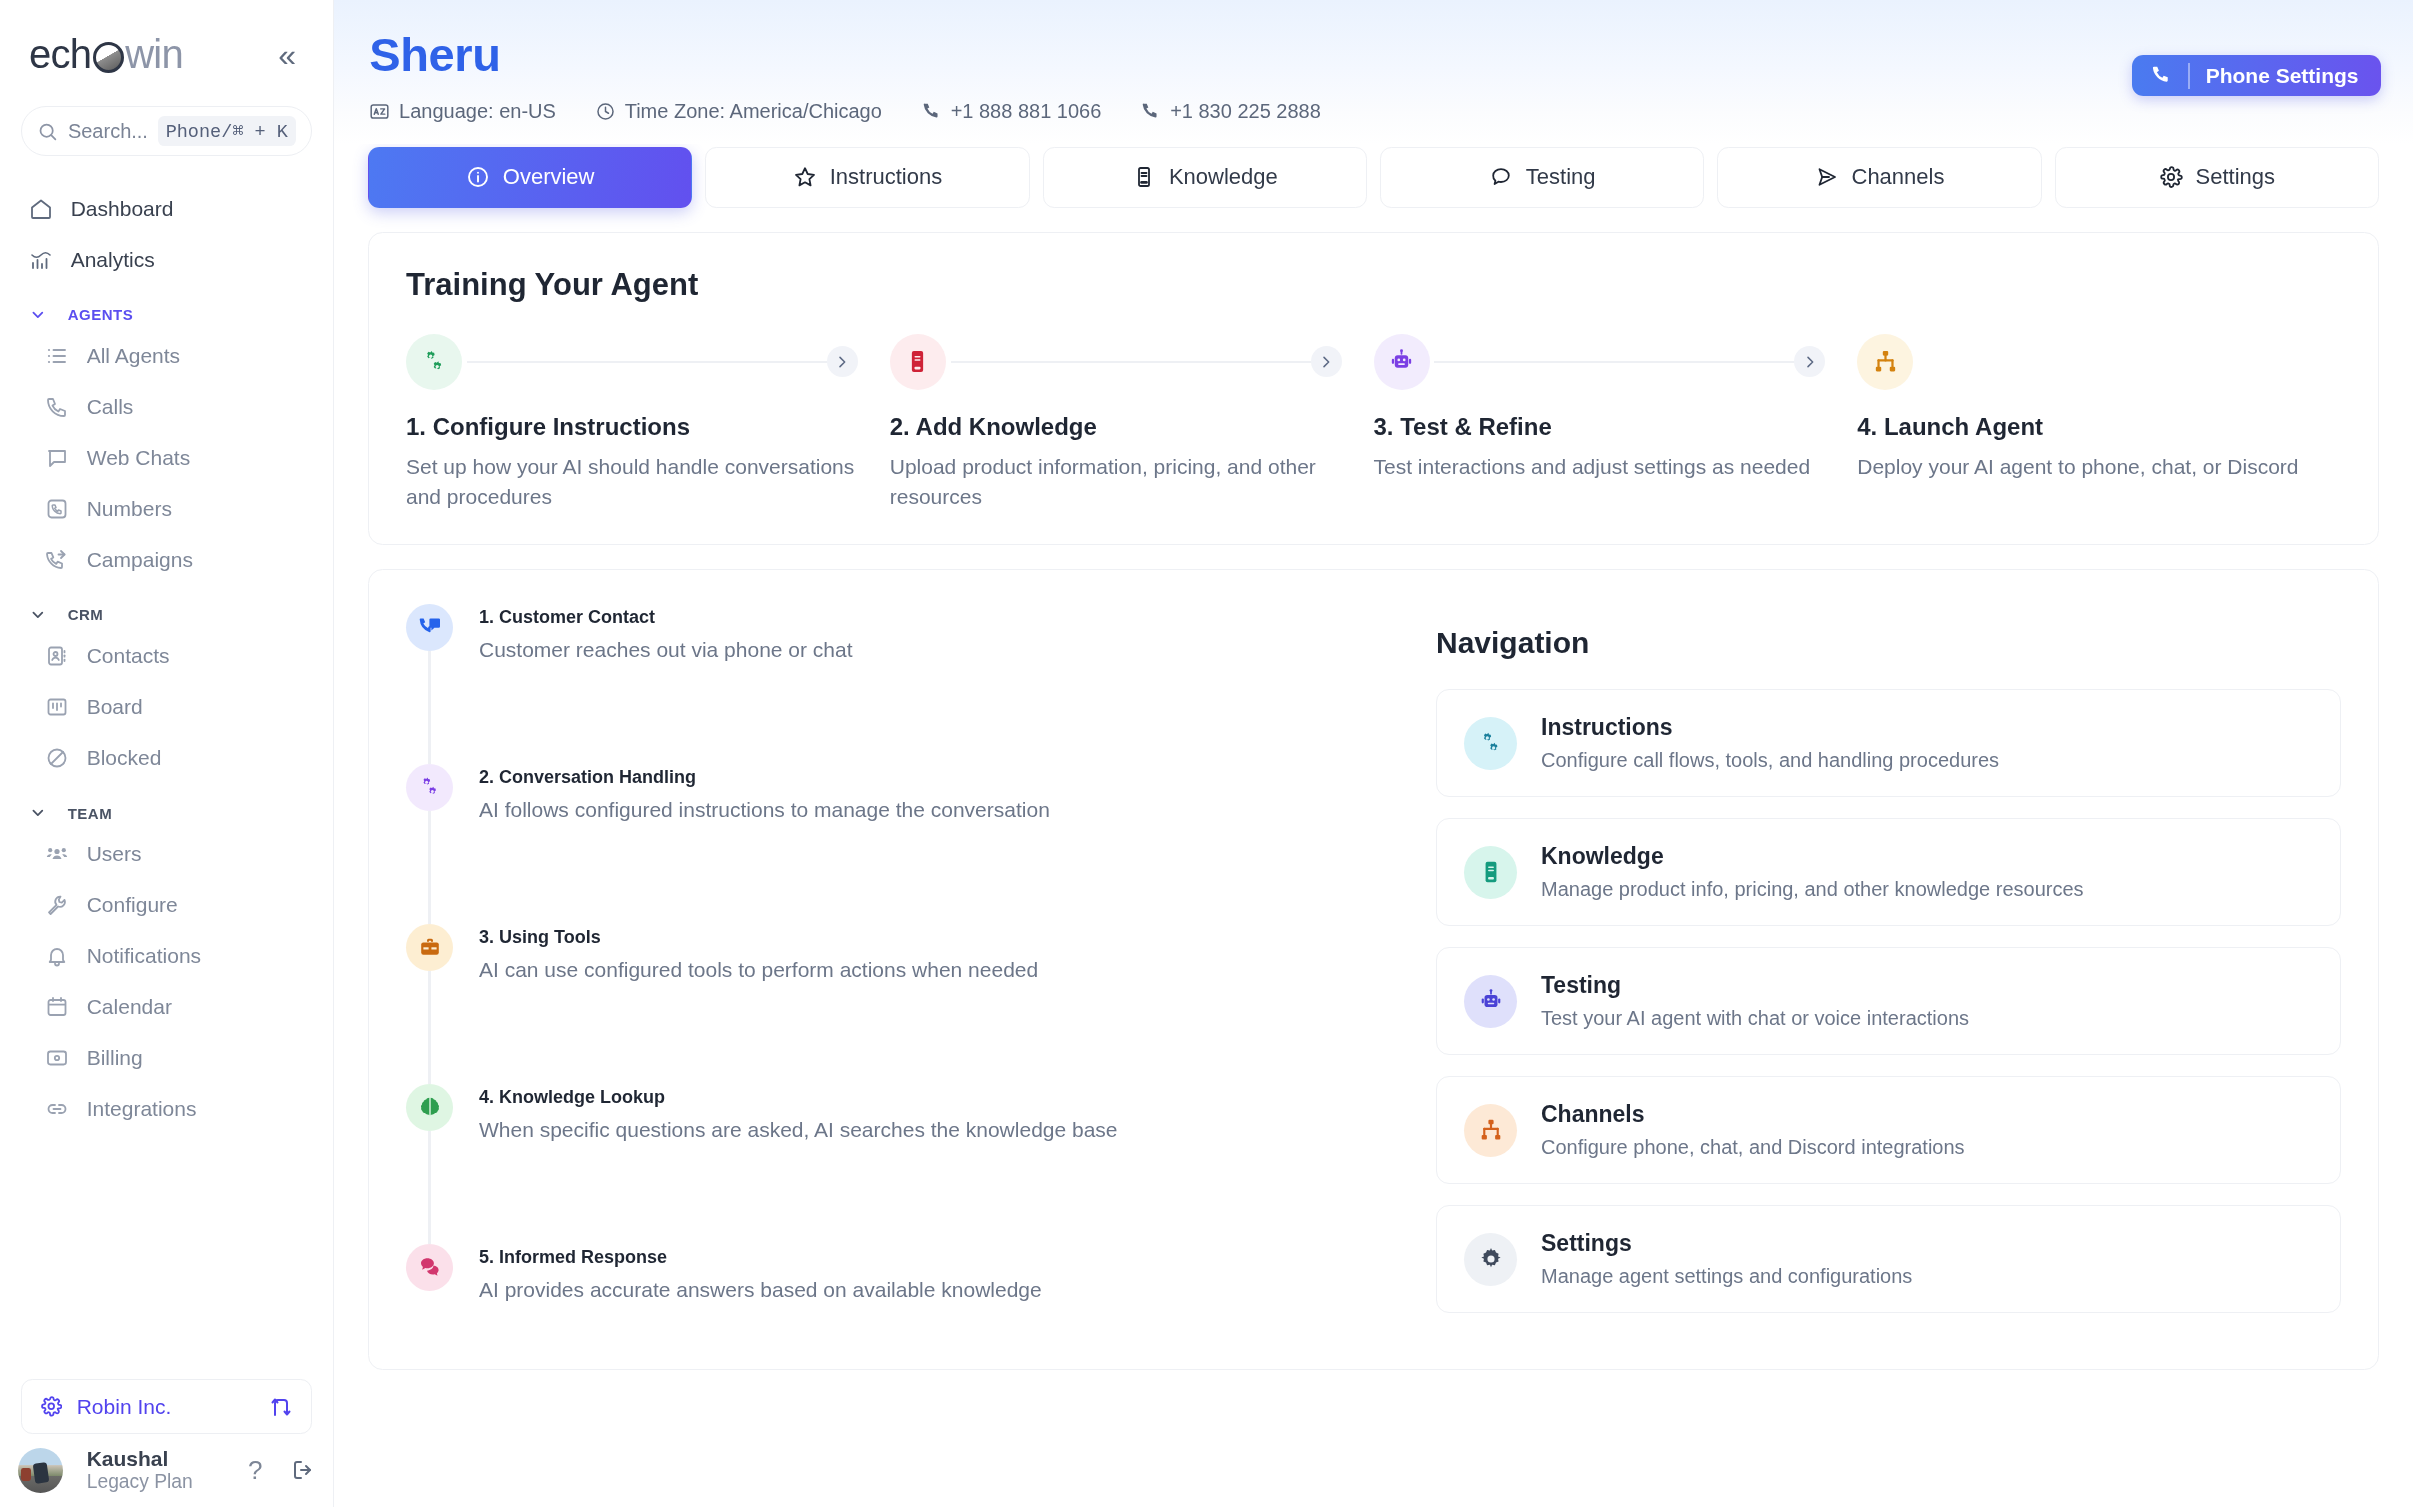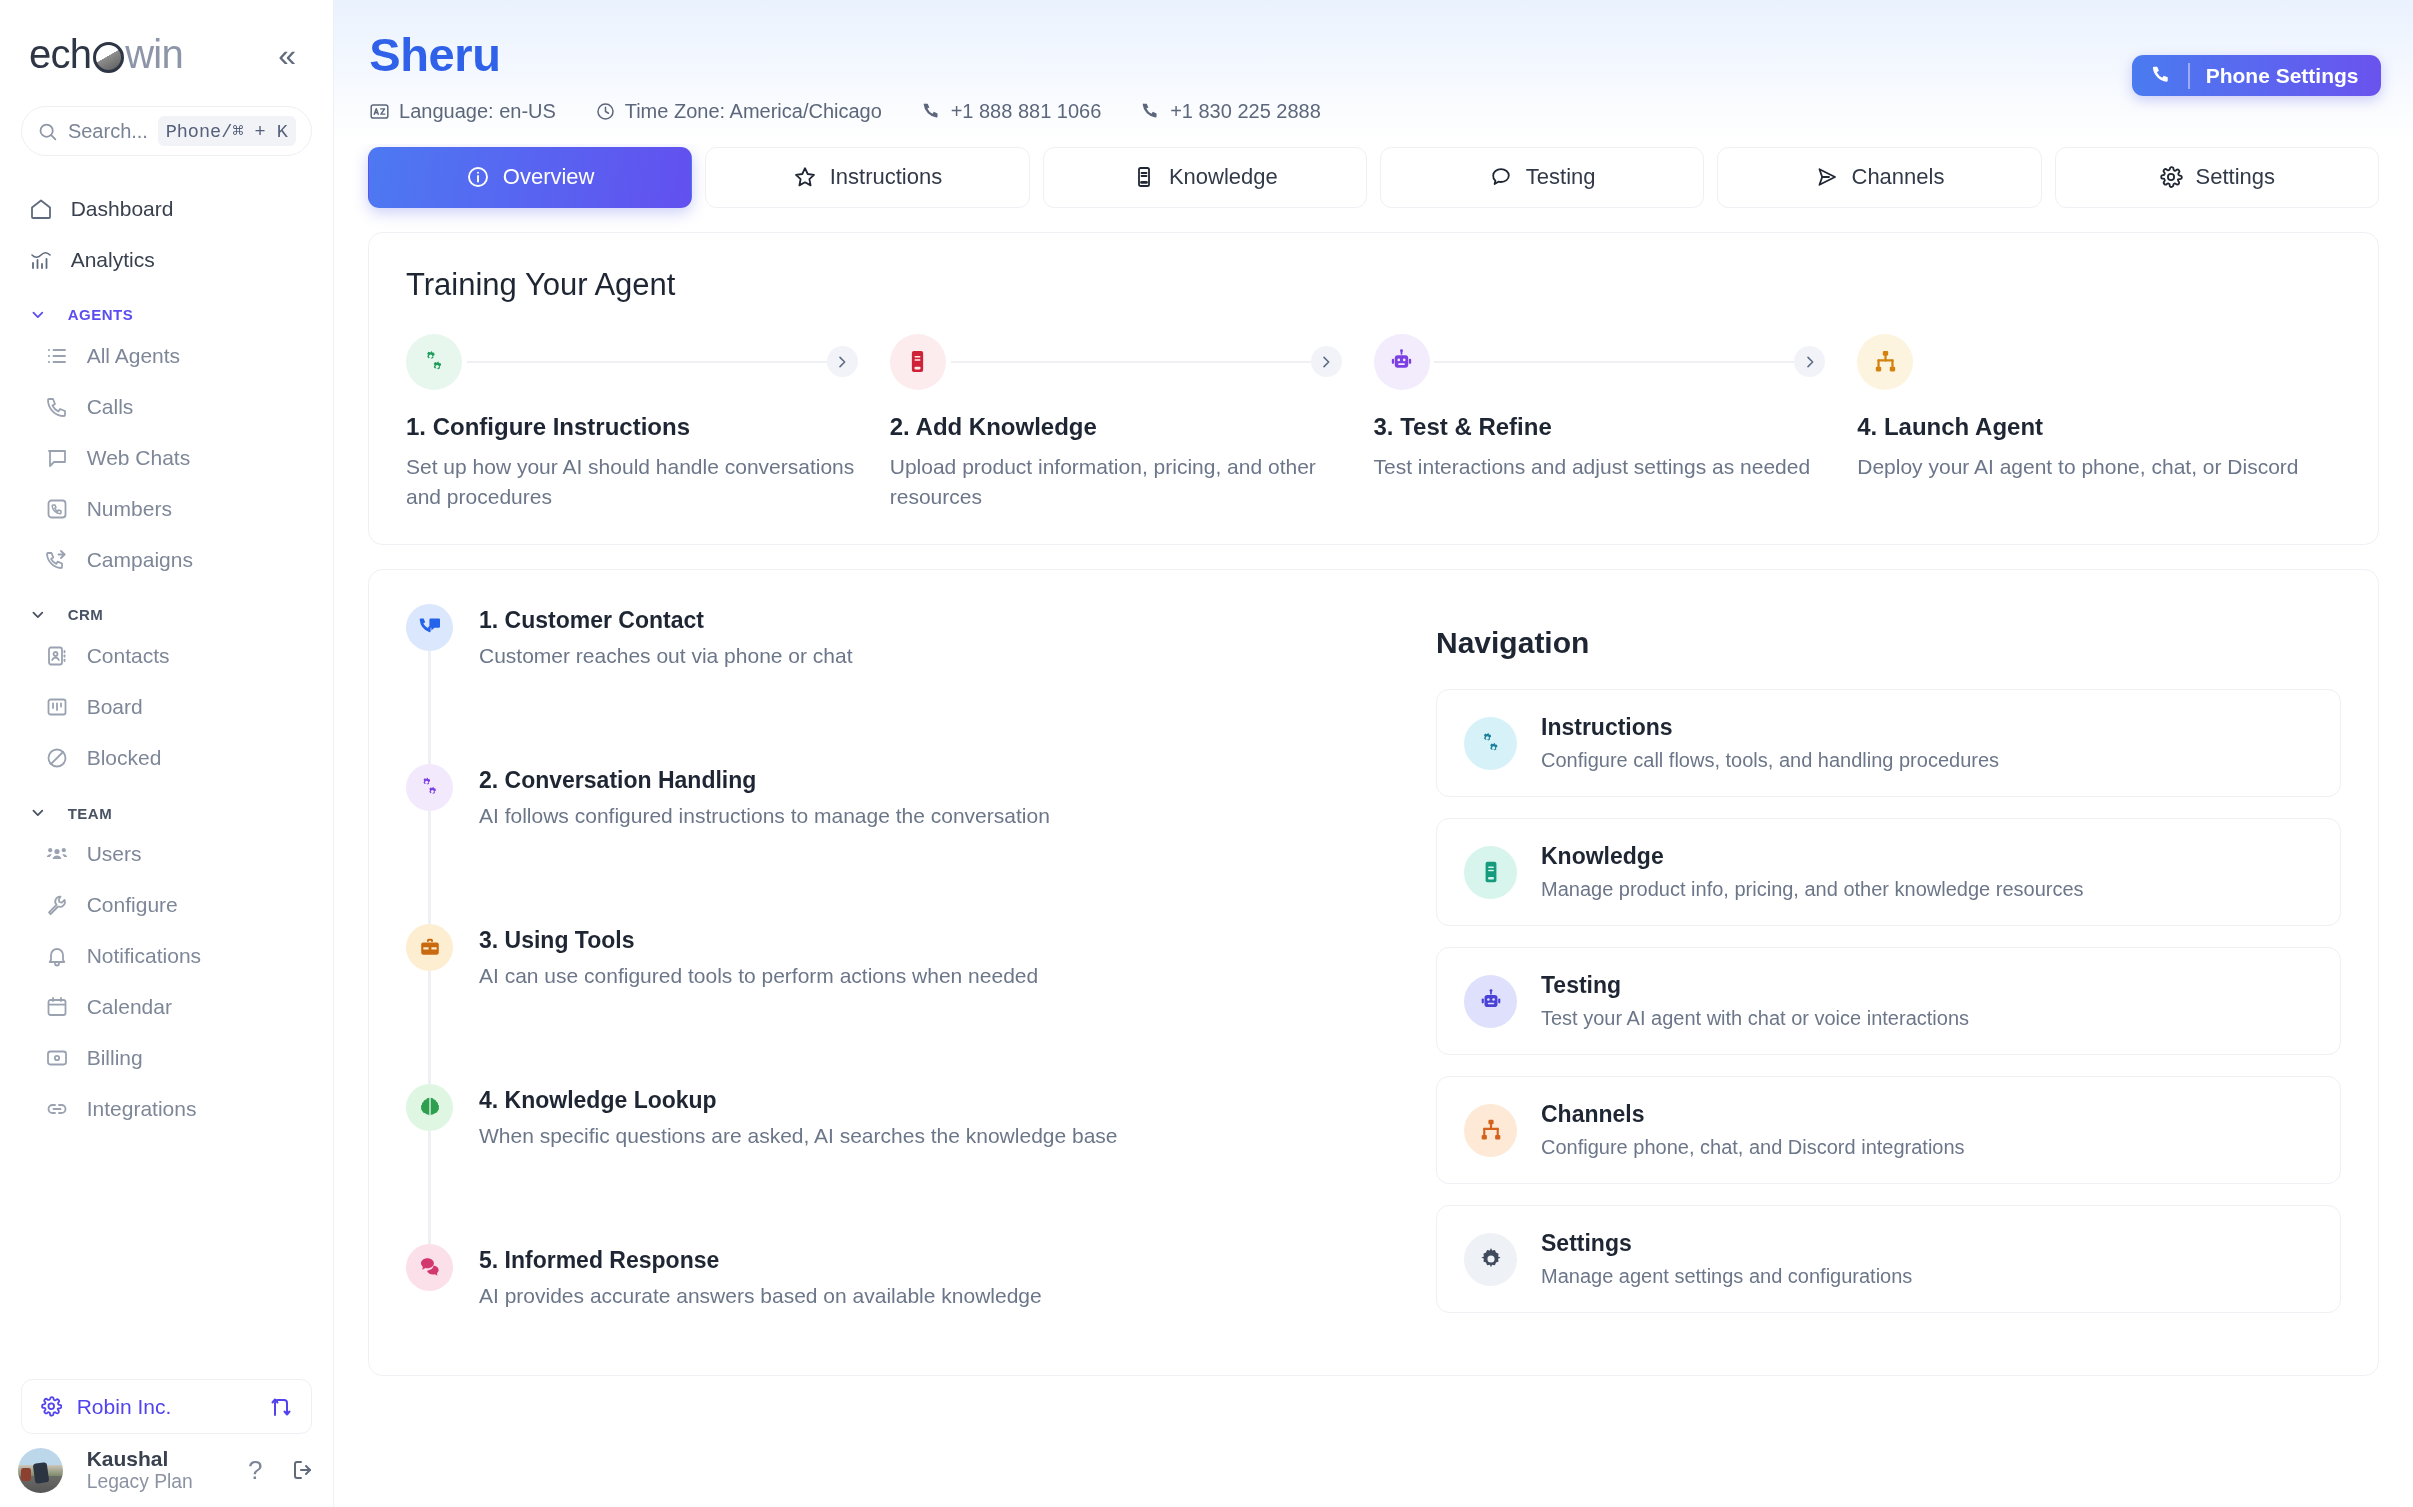--- a/index.html
+++ b/index.html
@@ -153,21 +153,21 @@
     color: #fff; border-color: transparent;
     box-shadow: 0 4.8px 14.5px rgba(86,95,230,0.30);
   }
 
   
   .card {
     margin: 24px 34px 0 34px;
     border: 1.6px solid #eef0f4; border-radius: 14.5px;
     background: #fff; padding: 34px 37px 32px 37px;
   }
-  .card-title { font-size: 31px; font-weight: 400; color: #1f2633; }
+  .card-title { font-size: 31px; font-weight: 700; color: #1f2633; }
 
   
   .steps { display: flex; margin-top: 29px; }
   .step { flex: 1 1 0; position: relative; min-width: 0; padding-right: 32px; }
   .step-head { display: flex; align-items: center; height: 60px; position: relative; }
   .step-bubble {
     width: 56px; height: 56px; border-radius: 50%;
     display: flex; align-items: center; justify-content: center;
     flex: 0 0 56px; z-index: 2;
   }
@@ -189,21 +189,21 @@
 
   .flow-item { display: flex; gap: 26px; position: relative; }
   .flow-rail { flex: 0 0 47px; display: flex; flex-direction: column; align-items: center; }
   .flow-bubble {
     width: 47px; height: 47px; border-radius: 50%; flex: 0 0 47px;
     display: flex; align-items: center; justify-content: center; z-index: 2;
   }
   .flow-bubble svg { width: 24px; height: 24px; }
   .flow-connector { width: 2.4px; flex: 1 1 auto; background: #eef0f4; min-height: 113px; }
   .flow-body { padding-top: 3.2px; padding-bottom: 35px; }
-  .flow-name { font-size: 23px; font-weight: 700; color: #1f2633; }
+  .flow-name { font-size: 18px; font-weight: 700; color: #1f2633; }
   .flow-desc { margin-top: 9.7px; font-size: 21px; color: #6c7689; }
 
   .nav-head { font-size: 30px; font-weight: 700; color: #1f2633; margin-bottom: 29px; }
   .nav-card {
     border: 1.6px solid #eef0f4; border-radius: 13px;
     display: flex; align-items: center; gap: 24px;
     padding: 24px 27px; margin-bottom: 21px; cursor: pointer; background: #fff;
   }
   .nav-card-ico {
     width: 53px; height: 53px; border-radius: 50%; flex: 0 0 53px;

